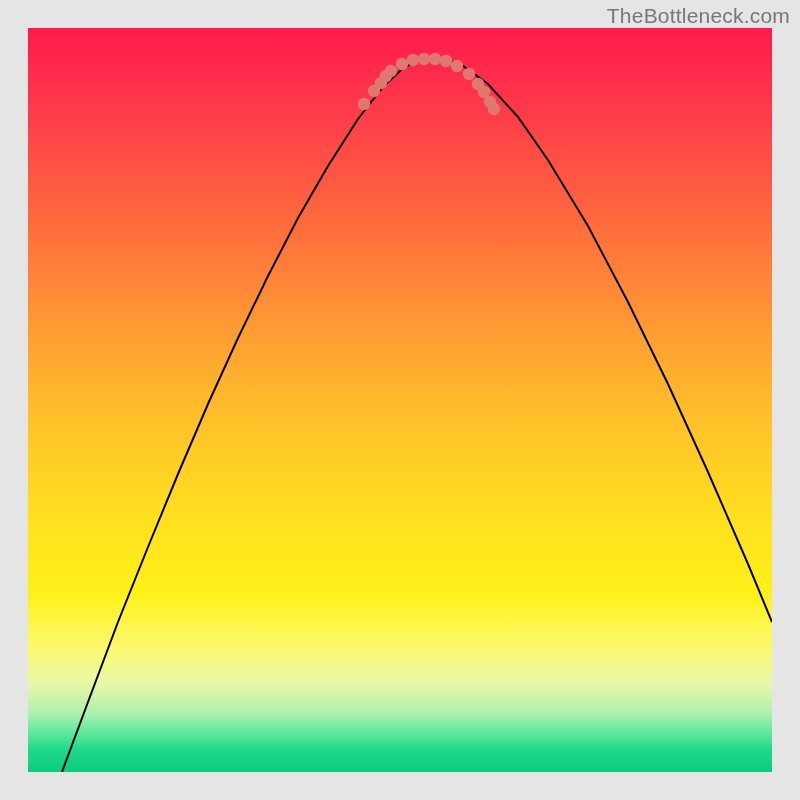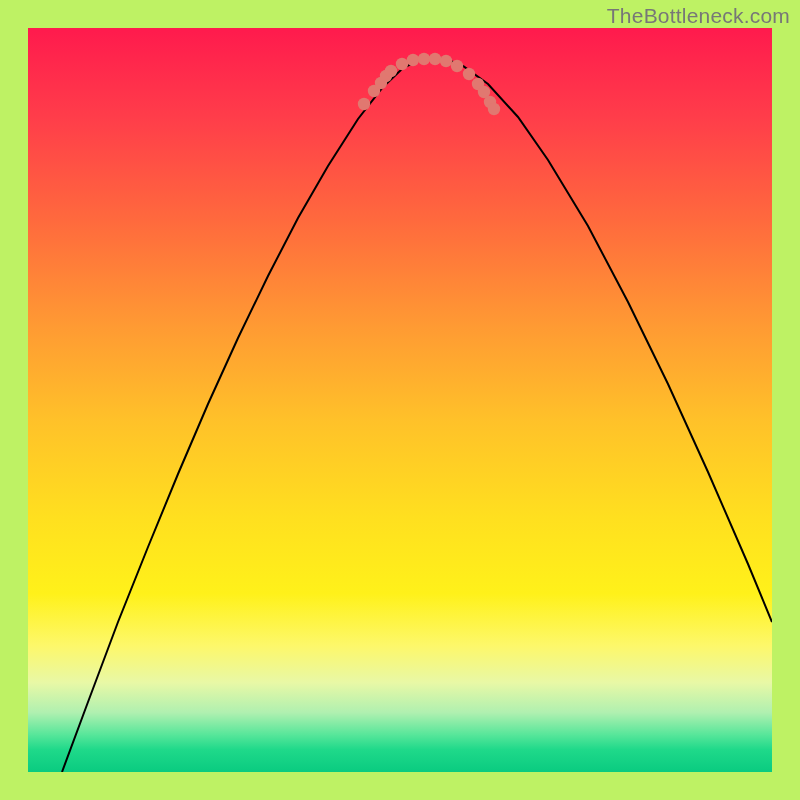--- a/index.html
+++ b/index.html
@@ -10,21 +10,21 @@
     background: #000;
     overflow: hidden;
     font-family: Arial, Helvetica, sans-serif;
   }
   .frame {
     position: absolute;
     left: 0;
     top: 0;
     width: 800px;
     height: 800px;
-    background: #bef264;
+    background: #e5e5e5;
   }
   .plot {
     position: absolute;
     left: 28px;
     top: 28px;
     width: 744px;
     height: 744px;
     background: linear-gradient(
       to bottom,
       #ff1a4d 0%,

